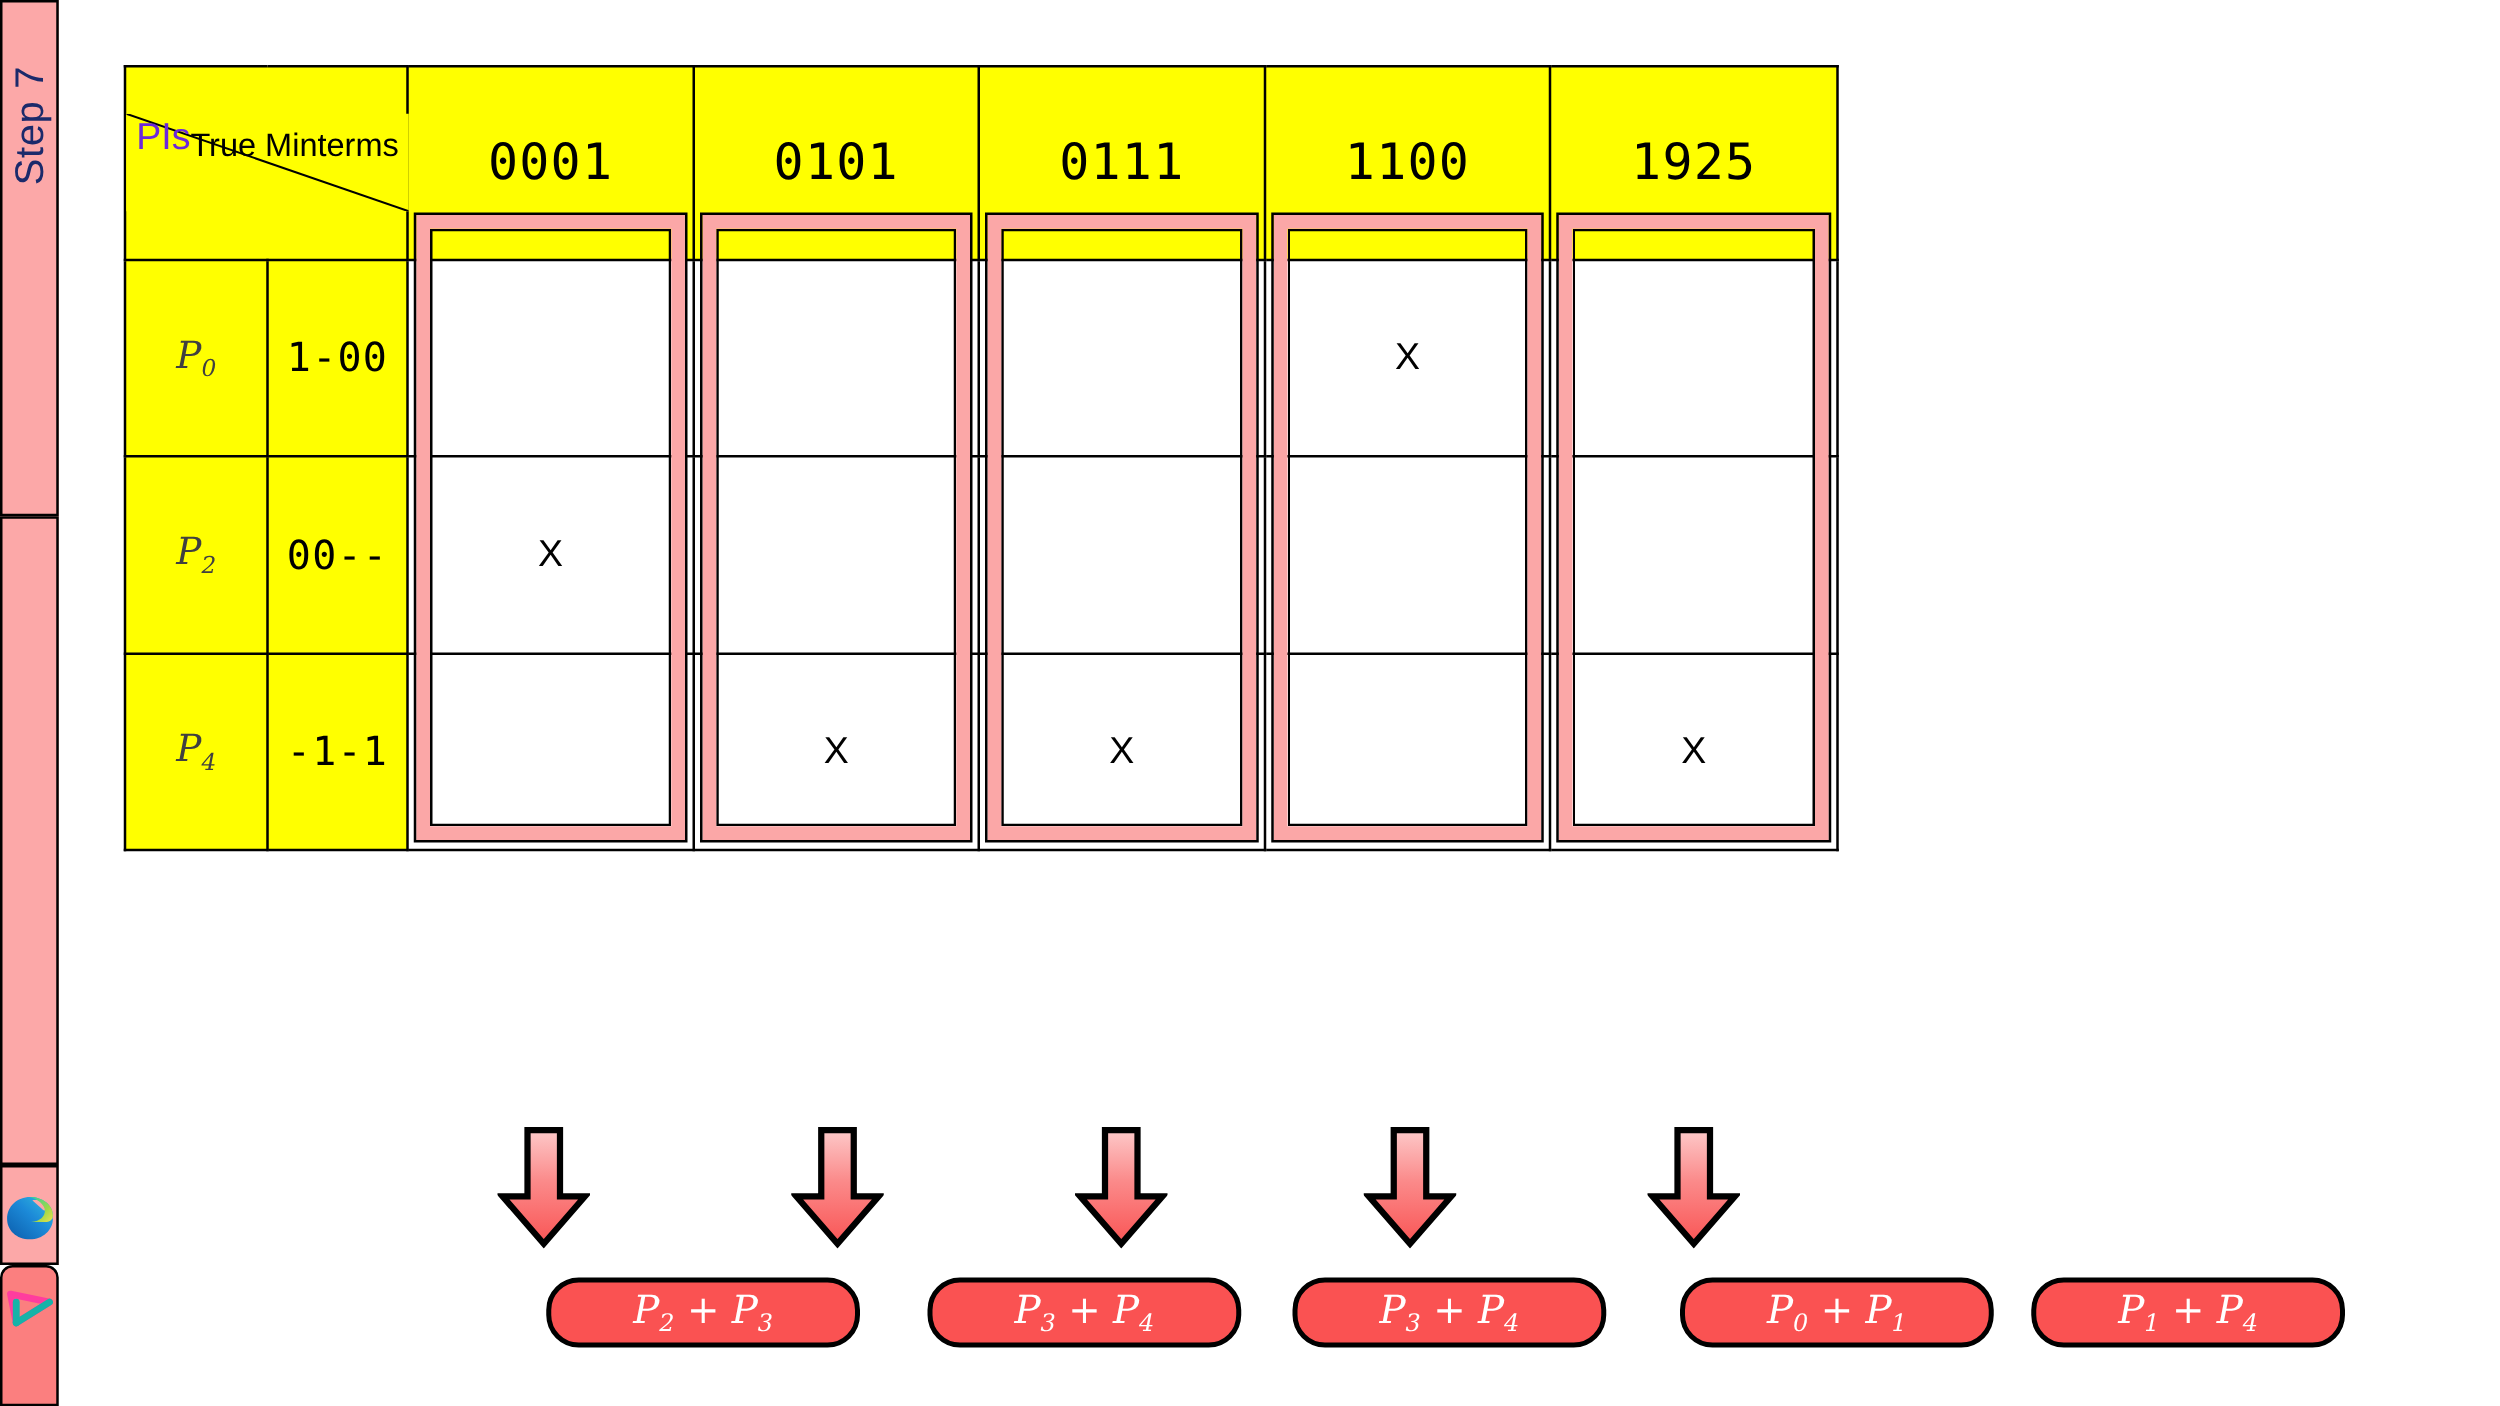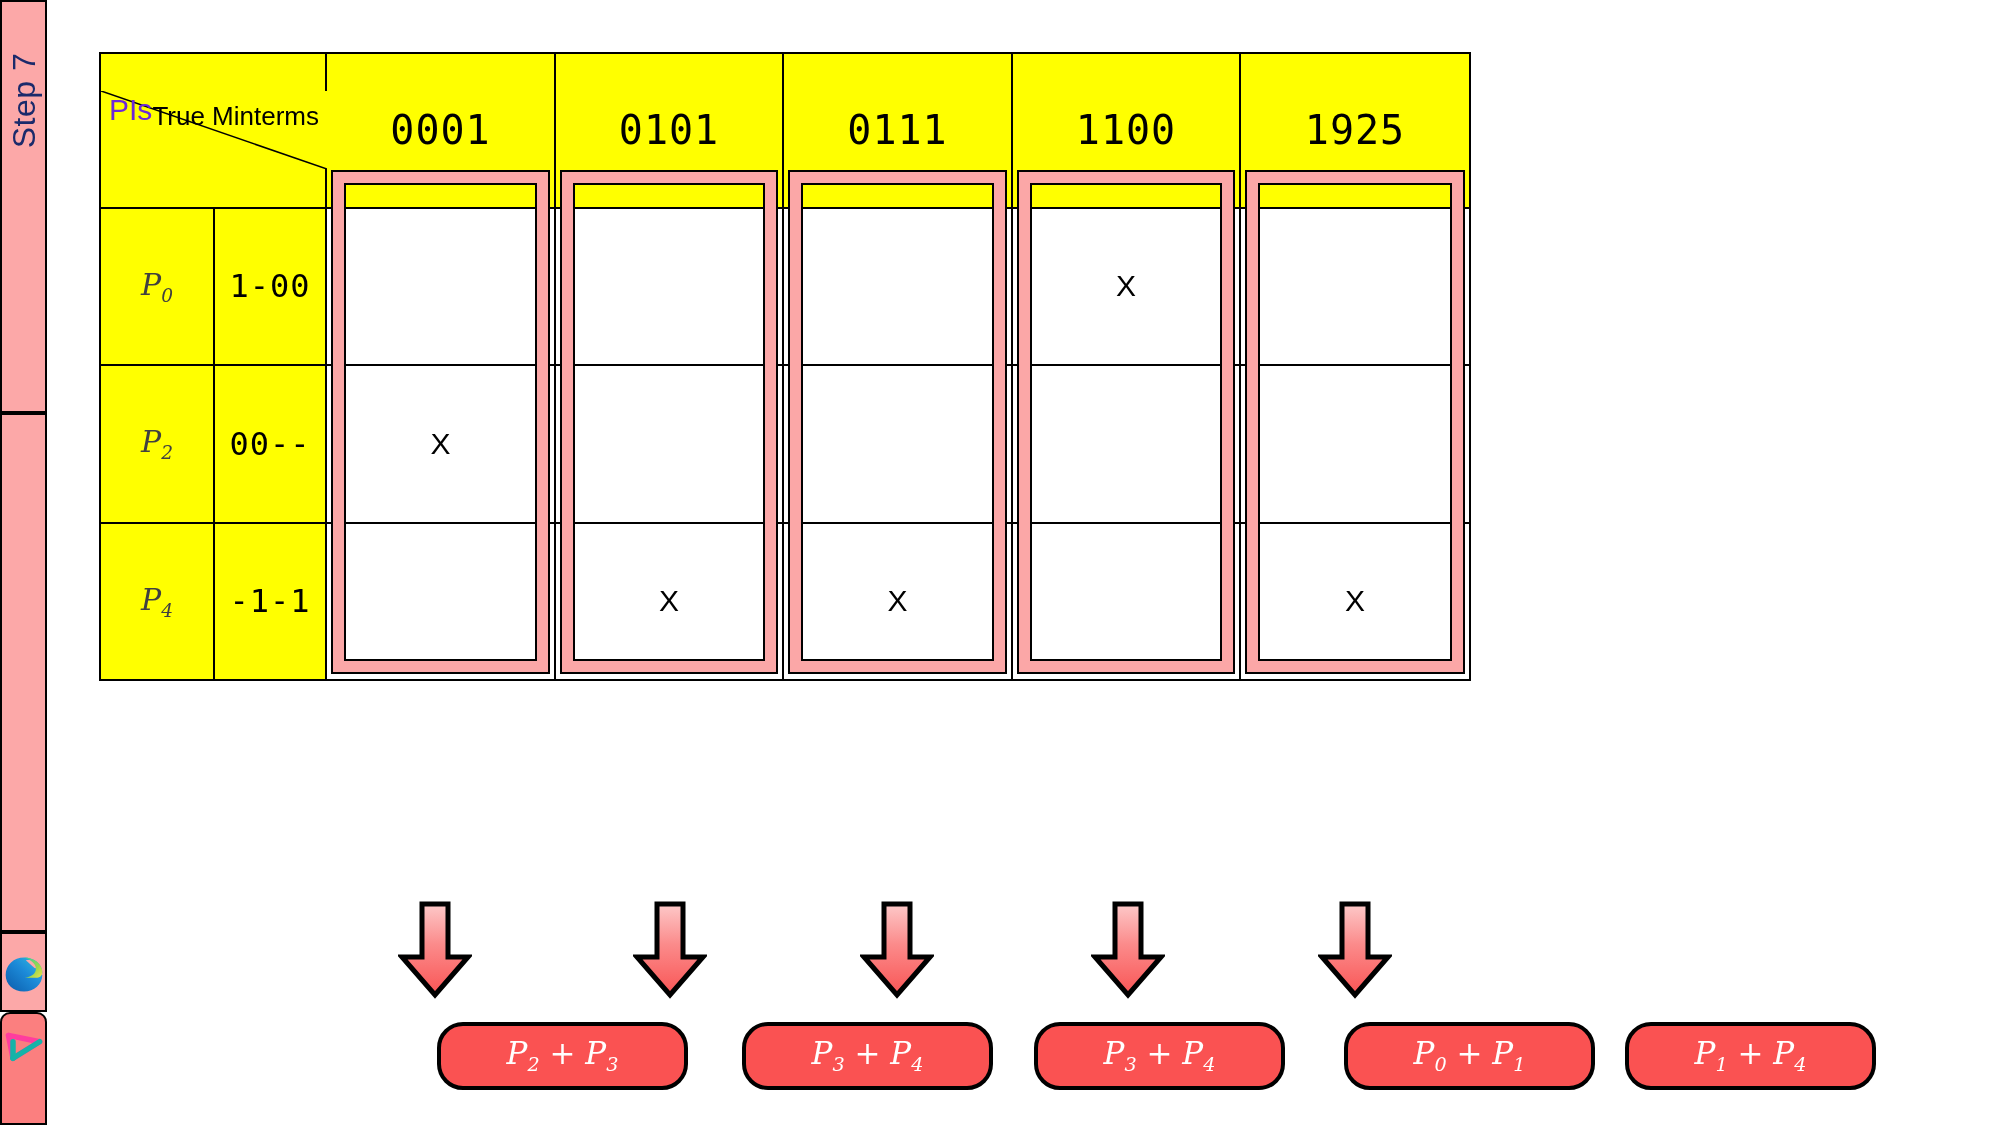--- a/index.html
+++ b/index.html
@@ -163,21 +163,21 @@
   
   .arrow {
     position: absolute;
     width: 74px;
     height: 98px;
   }
 
   
   .result-box {
     position: absolute;
-    height: 68px;
+    height: 56px;
     background: #fa5252;
     border: 4px solid #000000;
     border-radius: 26px;
     display: flex;
     align-items: center;
     justify-content: center;
     box-sizing: border-box;
   }
   .result-text {
     color: #ffffff;

